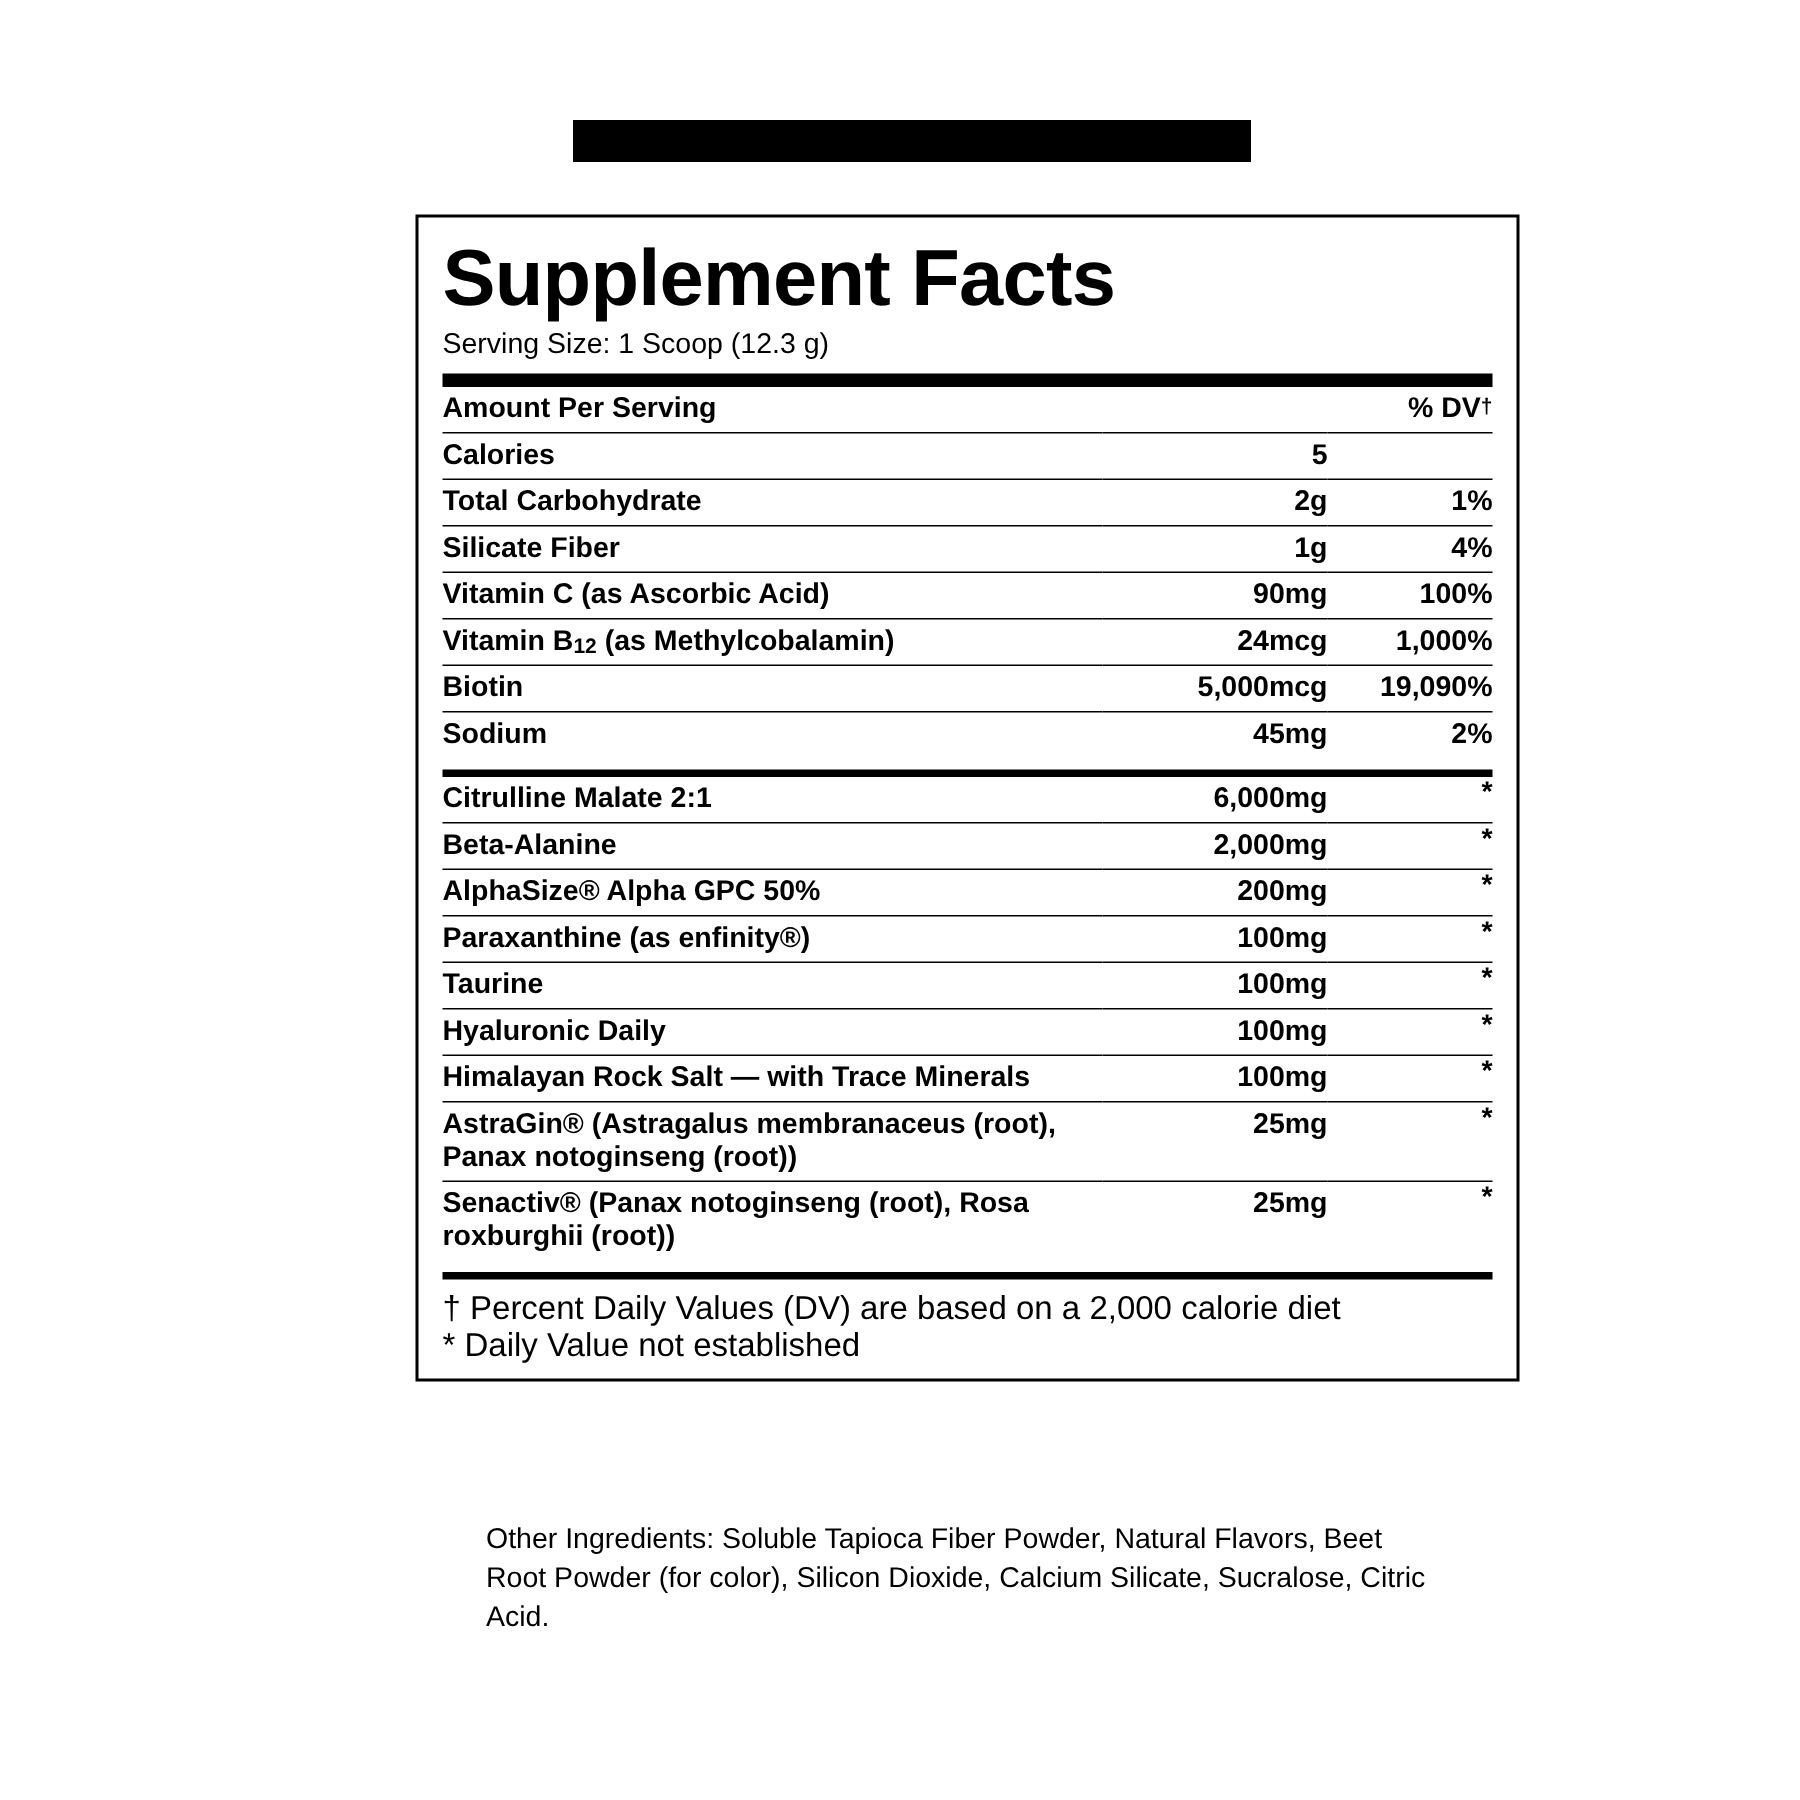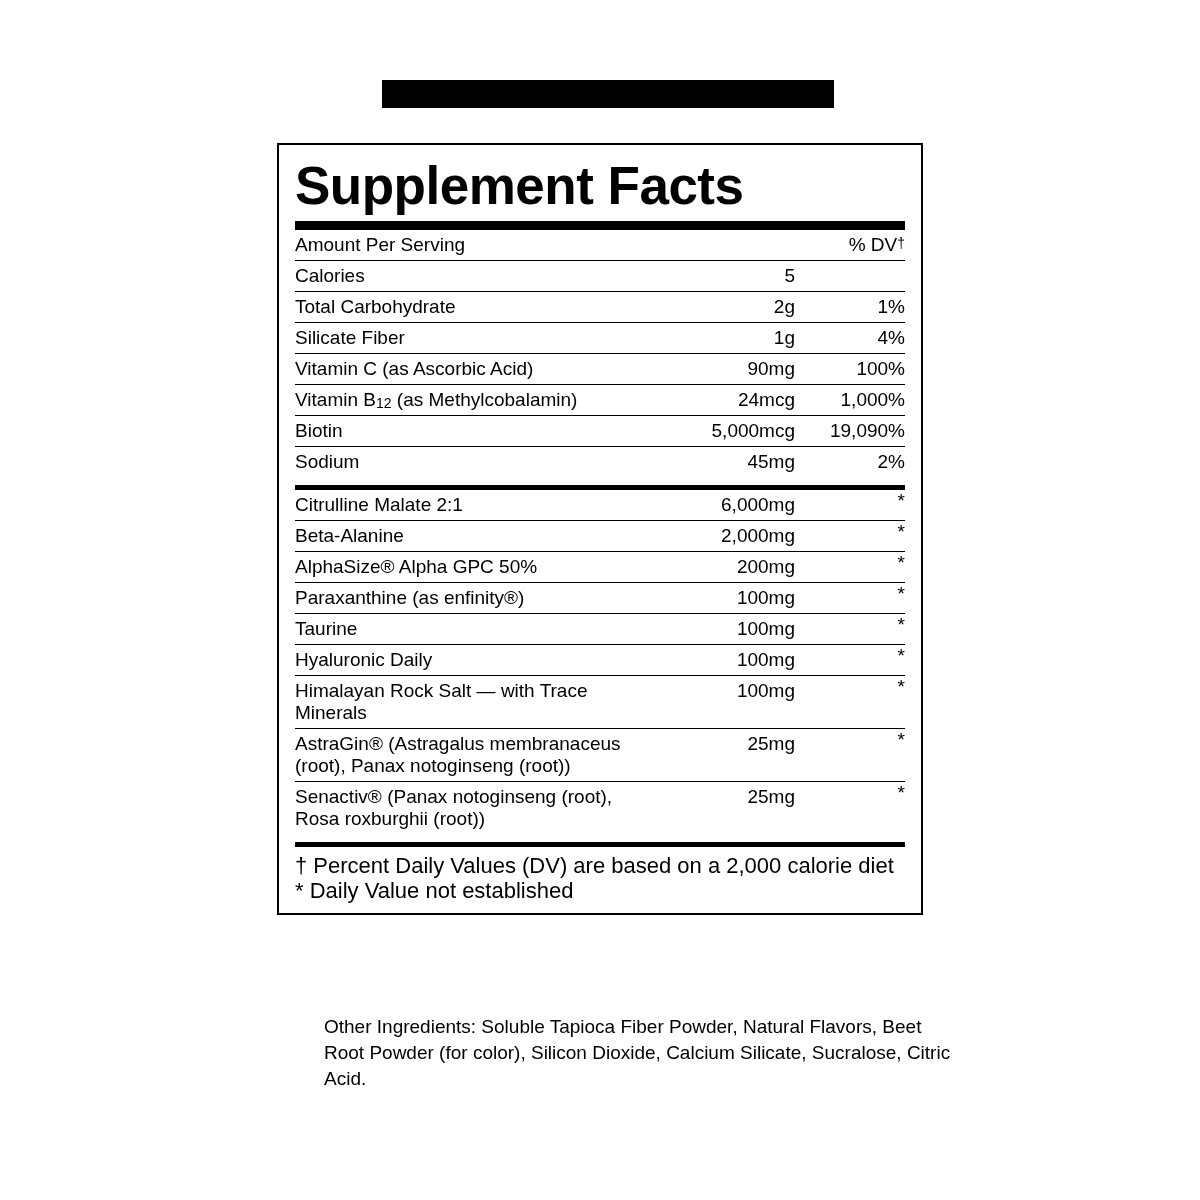--- a/index.html
+++ b/index.html
@@ -23,21 +23,21 @@
     top: 80px;
     width: 452px;
     height: 28px;
     background: #000000;
   }
 
   .panel {
     position: absolute;
     left: 277px;
     top: 143px;
-    width: 646px;
+    width: 736px;
     box-sizing: border-box;
     border: 2px solid #000000;
     background: #ffffff;
     padding: 8px 16px 10px 16px;
   }
 
   .sf-title {
     font-family: "Liberation Sans", sans-serif;
     font-weight: bold;
     font-size: 53px;
@@ -65,20 +65,21 @@
 
   table.facts {
     width: 100%;
     border-collapse: collapse;
     font-size: 19px;
   }
   table.facts td {
     padding: 4px 0 4px 0;
     vertical-align: top;
     border-bottom: 1px solid #000000;
+    font-weight: bold;
   }
   table.facts tr.no-line td {
     border-bottom: none;
   }
   td.name {
     text-align: left;
     padding-left: 2px;
   }
   td.amount {
     text-align: right;
@@ -132,20 +133,21 @@
 </style>
 </head>
 <body>
 
 <div class="redaction-bar"></div>
 
 <div class="panel">
 
   <div class="sf-title">Supplement Facts</div>
 
+  <div class="serving-line">Serving Size: 1 Scoop (12.3 g)</div>
 
   <div class="rule-thick"></div>
 
   <table class="facts">
     <tbody>
       <tr class="hdr-row">
         <td class="name">Amount Per Serving</td>
         <td class="amount"></td>
         <td class="dv"><span>% DV</span><span class="sub">†</span></td>
       </tr>

